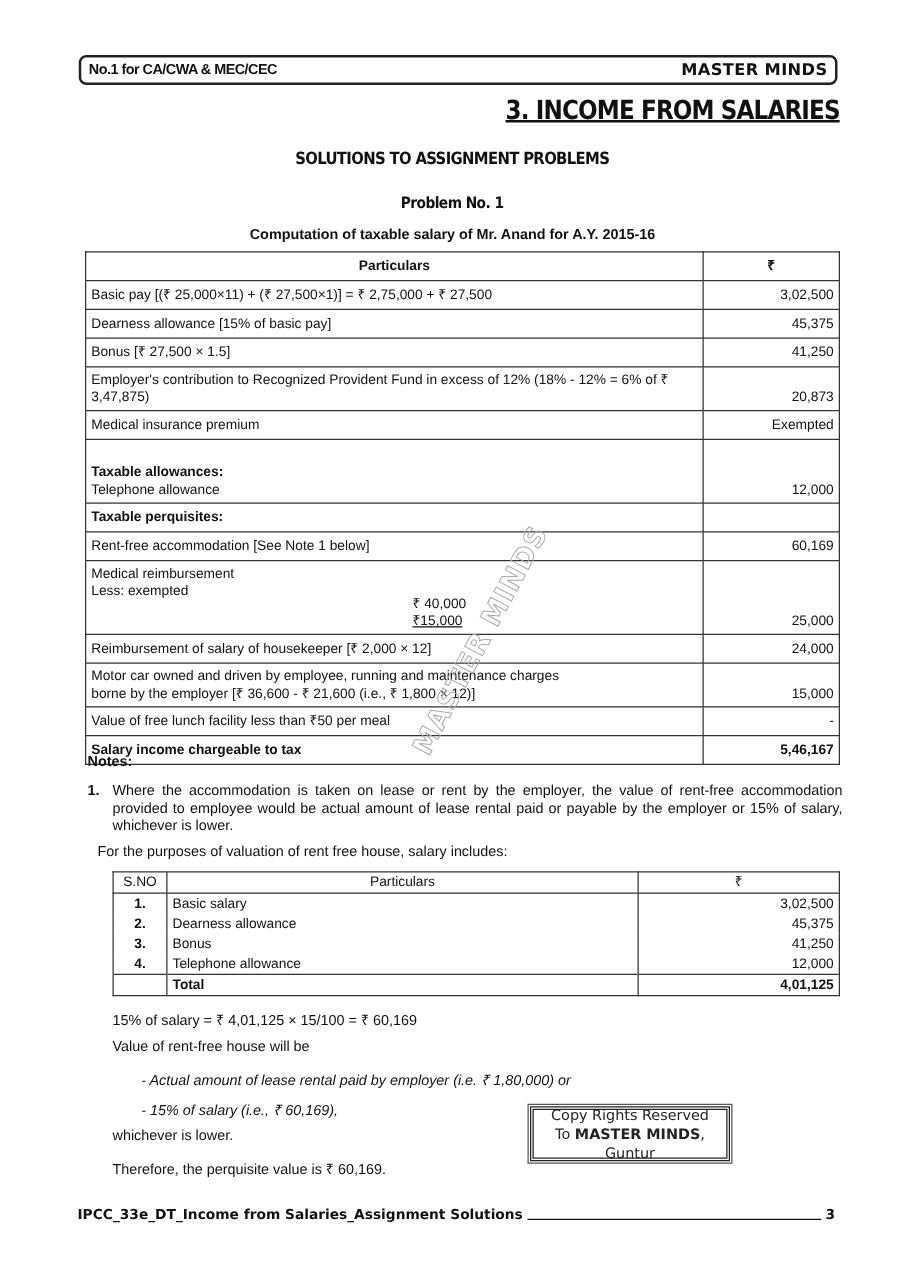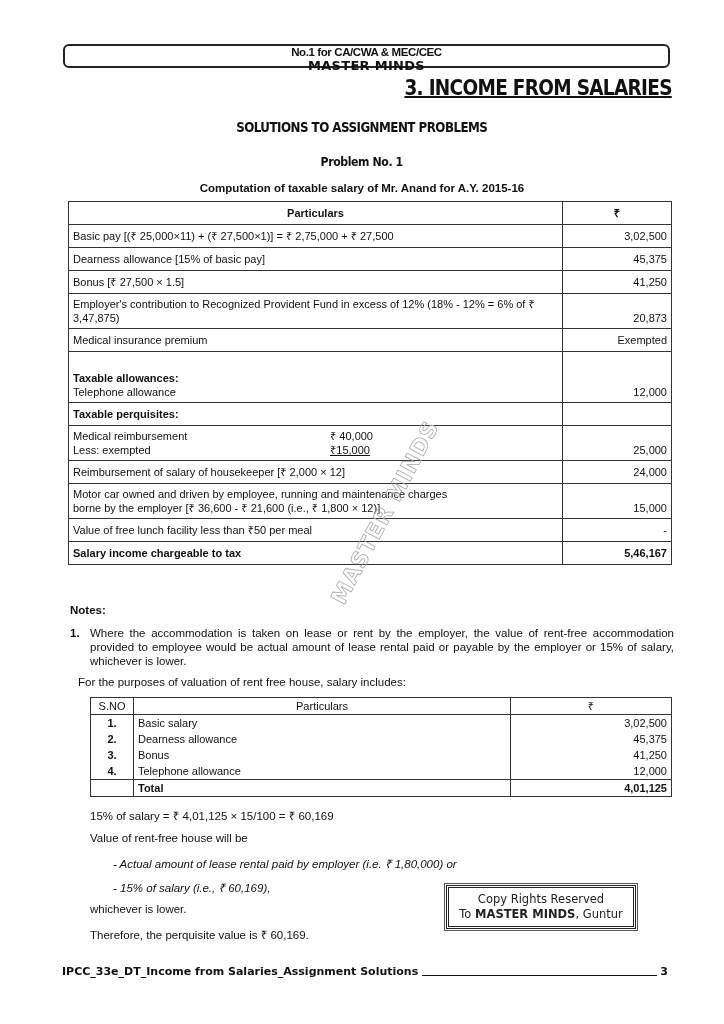--- a/index.html
+++ b/index.html
@@ -4,21 +4,21 @@
   <style>
     html, body { margin: 0; padding: 0; background: #ffffff; }
     body {
       width: 724px; height: 1024px; position: relative; overflow: hidden;
       font-family: "Liberation Sans", sans-serif; color: #111;
     }
     .page-header {
       position: absolute; left: 63px; top: 44px; width: 607px; height: 24px;
       border: 2px solid #222; border-radius: 6px;
       display: flex; align-items: center; justify-content: space-between;
-      padding: 0 6px; box-sizing: border-box; flex-direction: column;
+      padding: 0 6px; box-sizing: border-box;
     }
     .header-left { font-size: 11.5px; font-weight: bold; letter-spacing: -0.4px; }
     .header-right { font-family: "DejaVu Sans", sans-serif; font-size: 13px; font-weight: 900; letter-spacing: 0.3px; }
     .chapter-title {
       position: absolute; right: 52px; top: 76px;
       font-family: "DejaVu Sans", sans-serif; font-weight: bold; font-size: 21px;
       text-decoration: underline; text-decoration-thickness: 2px; letter-spacing: -0.8px;
       transform: scaleX(0.88); transform-origin: right center;
     }
     .section-title {
@@ -36,38 +36,38 @@
       position: absolute; left: 0; width: 724px; top: 182px; text-align: center;
       font-size: 11.5px; font-weight: bold;
     }
     table { border-collapse: collapse; font-size: 11px; }
     .main-table { position: absolute; left: 68px; top: 201px; width: 604px; }
     .main-table td, .main-table th { border: 1px solid #333; padding: 3px 4px; vertical-align: bottom; line-height: 14px; }
     .main-table th { font-weight: bold; text-align: center; height: 16px; vertical-align: middle; }
     .main-table td.amt { width: 100px; text-align: right; }
     .main-table tr.single td { height: 16px; vertical-align: middle; }
     .sub-grid { display: flex; justify-content: space-between; }
-    .sub-grid .sub-amts { width: 50px; text-align: left; margin-right: 178px; }
+    .sub-grid .sub-amts { width: 50px; text-align: left; margin-right: 178px; margin-top: 24px; }
     .u { text-decoration: underline; }
     .b { font-weight: bold; margin-top: 16px; }
     .notes-label { position: absolute; left: 70px; top: 604px; font-size: 11.5px; font-weight: bold; }
     .note { position: absolute; left: 70px; top: 626px; width: 604px; font-size: 11.5px; line-height: 14px; display: flex; }
     .note-num { width: 20px; font-weight: bold; flex: none; }
     .note-text { text-align: justify; }
     .note-sub { position: absolute; left: 78px; top: 676px; font-size: 11.5px; }
     .salary-table { position: absolute; left: 90px; top: 697px; width: 582px; }
     .salary-table td, .salary-table th { border-left: 1px solid #333; border-right: 1px solid #333; padding: 1px 4px; line-height: 14px; font-size: 11px; }
     .salary-table th { border-top: 1px solid #333; border-bottom: 1px solid #333; font-weight: normal; text-align: center; }
     .salary-table td.sno { width: 34px; text-align: center; font-weight: bold; }
     .salary-table td.amt { width: 152px; text-align: right; }
     .salary-table tr.total td { border-top: 1px solid #333; border-bottom: 1px solid #333; font-weight: bold; }
     .calc-line { position: absolute; left: 90px; font-size: 11.5px; }
     .calc-line.indent { left: 113px; font-style: italic; }
     .copyright {
-      position: absolute; left: 446px; top: 885px; width: 190px; height: 44px;
+      position: absolute; left: 424px; top: 885px; width: 160px; height: 44px;
       border: 3px double #222; box-sizing: border-box; outline: 1px solid #555; outline-offset: 1px;
       font-family: "DejaVu Sans", sans-serif; font-size: 11.5px; text-align: center;
       display: flex; flex-direction: column; justify-content: center; line-height: 15px; color: #222;
     }
     .footer {
       position: absolute; left: 62px; top: 965px; width: 606px; display: flex; align-items: flex-end;
       font-family: "DejaVu Sans", sans-serif; font-weight: bold; font-size: 11px;
     }
     .footer-line { flex: 1; border-bottom: 1px solid #111; margin: 0 3px 2px 4px; }
     .watermark {
@@ -119,20 +119,24 @@
   <tr>
     <td>
       <div class="b">Taxable allowances:</div>
       <div>Telephone allowance</div>
     </td>
     <td class="amt">12,000</td>
   </tr>
   <tr class="single">
     <td class="b">Taxable perquisites:</td>
     <td class="amt"></td>
+  </tr>
+  <tr class="single">
+    <td>Rent-free accommodation [See Note 1 below]</td>
+    <td class="amt">60,169</td>
   </tr>
   <tr>
     <td>
       <div class="sub-grid">
         <div>
           <div>Medical reimbursement</div>
           <div>Less: exempted</div>
         </div>
         <div class="sub-amts">
           <div>₹ 40,000</div>

